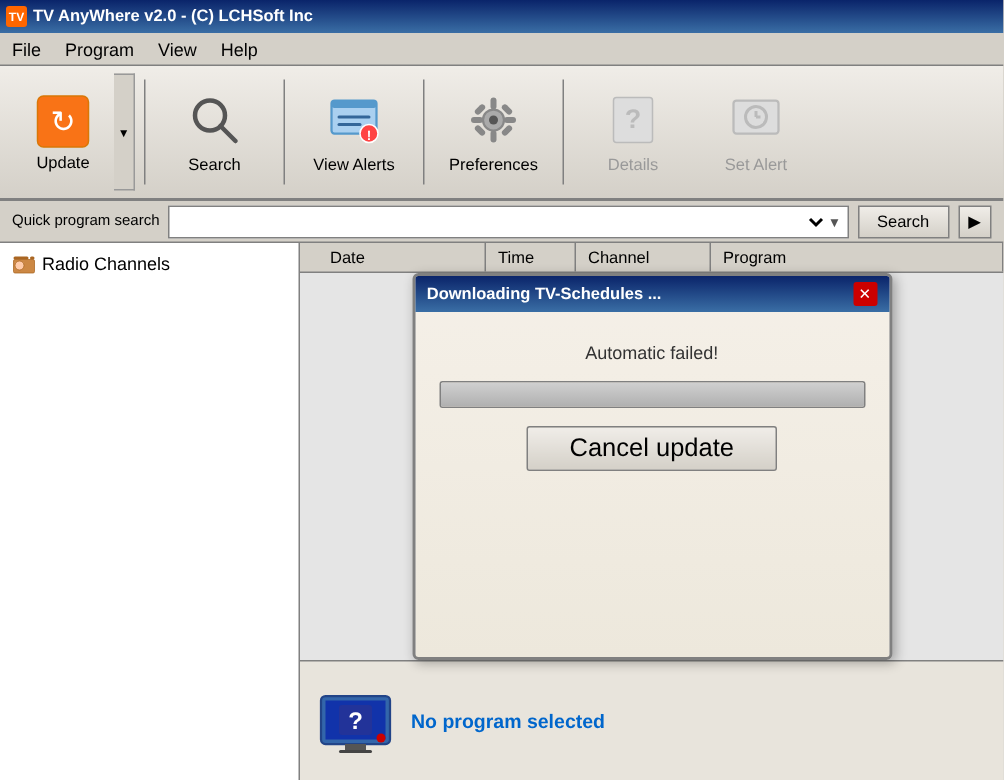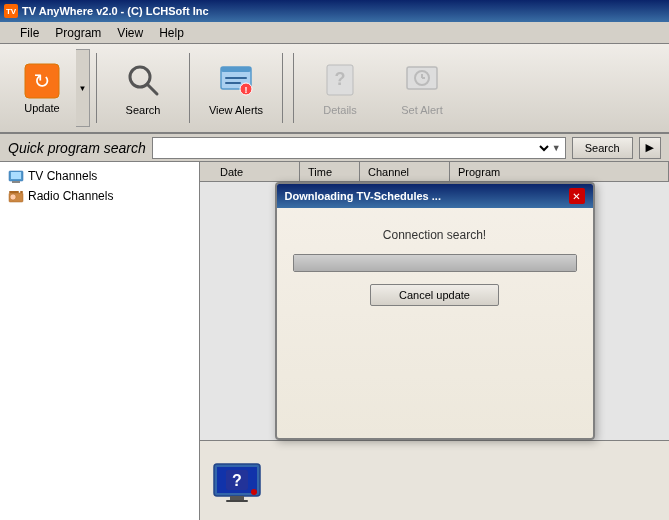--- a/index.html
+++ b/index.html
@@ -35,21 +35,21 @@
       font-size: 8px;
       color: white;
     }
 
     
     .menu-bar {
       background: #d4d0c8;
       height: 22px;
       display: flex;
       align-items: center;
-      padding: 0 12px;
+      padding: 0 0;
       border-bottom: 1px solid #808080;
     }
     .menu-item {
       padding: 2px 8px;
       cursor: pointer;
       font-size: 12px;
     }
 
     
     .toolbar {
@@ -126,23 +126,22 @@
     .search-bar {
       background: #d4d0c8;
       height: 28px;
       display: flex;
       align-items: center;
       padding: 2px 8px;
       border-bottom: 1px solid #808080;
       gap: 6px;
     }
     .search-label {
-      font-size: 14px;
+      font-size: 10px;
       white-space: nowrap;
-      font-style: italic;
     }
     .search-combo {
       flex: 1;
       height: 22px;
       border: 1px solid #808080;
       background: white;
       font-size: 11px;
       padding: 0 4px;
       display: flex;
       align-items: center;
@@ -211,21 +210,21 @@
     }
     .col-header {
       padding: 2px 8px;
       font-size: 11px;
       border-right: 1px solid #808080;
       height: 100%;
       display: flex;
       align-items: center;
       cursor: pointer;
     }
-    .col-date { width: 100px; padding-left: 20px; }
+    .col-date { width: 124px; padding-left: 20px; }
     .col-time { width: 60px; }
     .col-channel { width: 90px; }
     .col-program { flex: 1; }
 
     .results-body {
       flex: 1;
       background: white;
       position: relative;
     }
 
@@ -311,21 +310,21 @@
     }
     .progress-bar {
       height: 100%;
       background: linear-gradient(to bottom, #d0d0d0, #b0b0b0);
       width: 100%;
     }
     .modal-btn {
       padding: 4px 28px;
       background: linear-gradient(to bottom, #f0ede8, #d4d0c8);
       border: 1px solid #808080;
-      font-size: 11px;
+      font-size: 17px;
       cursor: pointer;
       border-radius: 2px;
     }
 
     
     .tv-icon {
       width: 50px;
       height: 50px;
     }
   </style>
@@ -382,20 +381,37 @@
         <rect x="8" y="21" width="16" height="2" fill="#336699" rx="1"></rect>
         <circle cx="29" cy="28" r="6" fill="#ff4444" stroke="white" stroke-width="1"></circle>
         <text x="29" y="32" text-anchor="middle" font-size="9" fill="white" font-weight="bold">!</text>
       </svg>
     </div>
     <span>View Alerts</span>
   </div>
 
   <div class="toolbar-separator"></div>
 
+  <div class="toolbar-btn">
+    <div class="btn-icon">
+      <svg width="38" height="38" viewBox="0 0 38 38">
+        <circle cx="19" cy="19" r="7" fill="#aaa" stroke="#888" stroke-width="1.5"></circle>
+        <circle cx="19" cy="19" r="3" fill="#555"></circle>
+        <rect x="17" y="4" width="4" height="8" rx="2" fill="#888"></rect>
+        <rect x="17" y="26" width="4" height="8" rx="2" fill="#888"></rect>
+        <rect x="4" y="17" width="8" height="4" rx="2" fill="#888"></rect>
+        <rect x="26" y="17" width="8" height="4" rx="2" fill="#888"></rect>
+        <rect x="8" y="8" width="4" height="8" rx="2" fill="#888" transform="rotate(45 10 12)"></rect>
+        <rect x="26" y="22" width="4" height="8" rx="2" fill="#888" transform="rotate(45 28 26)"></rect>
+        <rect x="8" y="22" width="4" height="8" rx="2" fill="#888" transform="rotate(-45 10 26)"></rect>
+        <rect x="26" y="8" width="4" height="8" rx="2" fill="#888" transform="rotate(-45 28 12)"></rect>
+      </svg>
+    </div>
+    <span>Preferences</span>
+  </div>
 
   <div class="toolbar-separator"></div>
 
   <div class="toolbar-btn disabled">
     <div class="btn-icon">
       <svg width="38" height="38" viewBox="0 0 38 38">
         <rect x="6" y="4" width="26" height="30" rx="2" fill="#ddd" stroke="#bbb" stroke-width="1"></rect>
         <text x="19" y="24" text-anchor="middle" font-size="18" fill="#bbb" font-weight="bold">?</text>
       </svg>
     </div>
@@ -421,30 +437,20 @@
     <select style="width:100%;border:none;background:transparent;font-size:11px;outline:none;"></select>
     <span style="font-size:9px;color:#555">▼</span>
   </div>
   <button class="search-btn">Search</button>
   <button class="search-btn" style="padding:0 6px;">▶</button>
 </div>
 
 <div class="main-content" style="position:relative;">
 
   <div class="sidebar">
-    <div class="sidebar-item">
-      <span class="tree-icon">
-        <svg width="16" height="16" viewBox="0 0 16 16">
-          <rect x="1" y="3" width="14" height="10" rx="1" fill="#5599cc" stroke="#2266aa" stroke-width="0.5"></rect>
-          <rect x="4" y="13" width="8" height="2" fill="#888"></rect>
-          <rect x="3" y="4" width="10" height="7" fill="#aaddff"></rect>
-        </svg>
-      </span>
-      <span>TV Channels</span>
-    </div>
     <div class="sidebar-item">
       <span class="tree-icon">
         <svg width="16" height="16" viewBox="0 0 16 16">
           <rect x="1" y="5" width="14" height="9" rx="1" fill="#cc8844" stroke="#aa6622" stroke-width="0.5"></rect>
           <circle cx="5" cy="9" r="3" fill="#ffccaa" stroke="#aa6622" stroke-width="0.5"></circle>
           <rect x="1" y="3" width="10" height="2" fill="#aa6622" rx="1"></rect>
           <rect x="12" y="3" width="3" height="2" fill="#aa6622" rx="1"></rect>
         </svg>
       </span>
       <span>Radio Channels</span>
@@ -460,21 +466,21 @@
     </div>
     <div class="results-body">
 
       <div class="modal-overlay">
         <div class="modal">
           <div class="modal-title-bar">
             <span>Downloading TV-Schedules ...</span>
             <button class="modal-close">✕</button>
           </div>
           <div class="modal-body">
-            <div class="modal-message">Connection search!</div>
+            <div class="modal-message">Automatic failed!</div>
             <div class="progress-container">
               <div class="progress-bar"></div>
             </div>
             <button class="modal-btn">Cancel update</button>
           </div>
         </div>
       </div>
     </div>
 
     <div class="bottom-panel">
@@ -484,15 +490,16 @@
         <rect x="5" y="11" width="40" height="26" fill="#1133aa"></rect>
 
         <rect x="14" y="14" width="22" height="20" rx="2" fill="#223399"></rect>
         <text x="25" y="30" text-anchor="middle" font-size="16" fill="white" font-weight="bold">?</text>
 
         <rect x="18" y="40" width="14" height="4" fill="#555"></rect>
         <rect x="14" y="44" width="22" height="2" fill="#444" rx="1"></rect>
 
         <circle cx="42" cy="36" r="3" fill="#cc0000"></circle>
       </svg>
+      <span class="no-program-text">No program selected</span>
     </div>
   </div>
 </div>
 
 </body></html>

